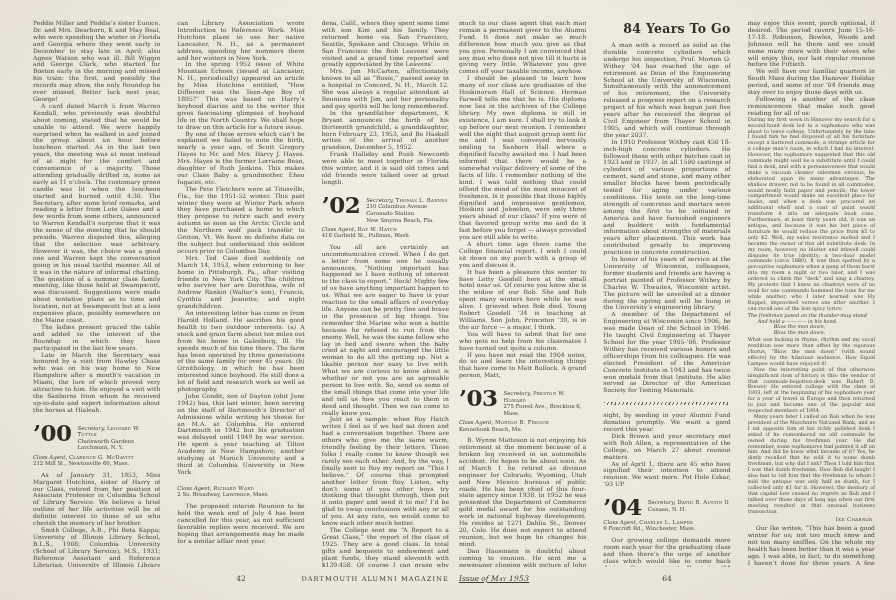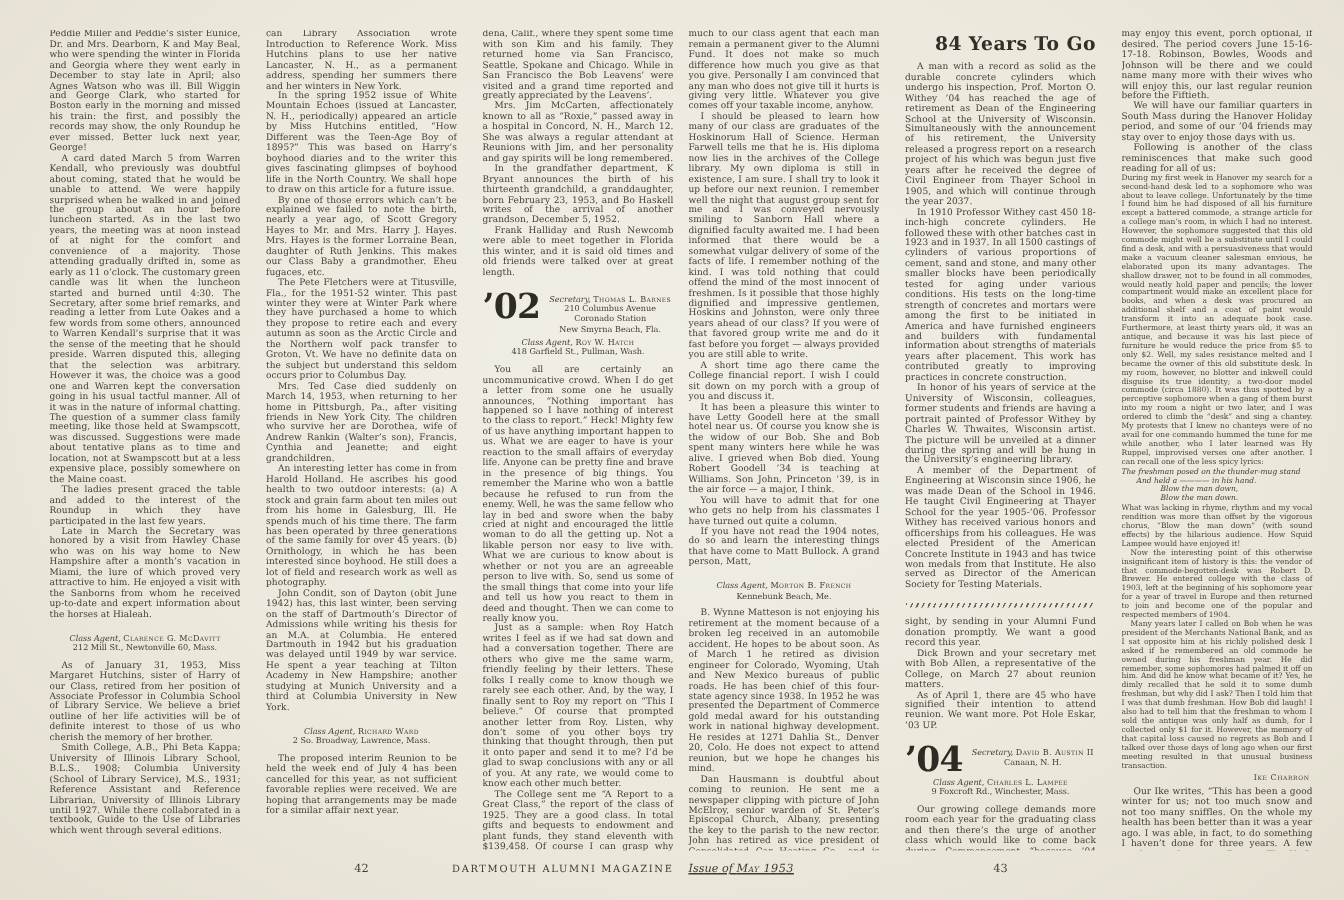--- a/index.html
+++ b/index.html
@@ -23,21 +23,21 @@
   .para.flush{text-indent:0;}
   .fine{
     margin:0;font-size:5px;line-height:5.9px;text-align:justify;text-indent:6px;
     color:#4c483f;
   }
   .fine.flush{text-indent:0;}
   .headline{
     font-size:12.5px;font-weight:bold;text-align:right;
     margin:1px 0 6px;color:#322f28;letter-spacing:0.3px;
   }
-  .section{margin:9px 0 5px;text-align:center;}
+  .section{margin:9px 0 5px;}
   .sec-row{display:flex;align-items:flex-start;}
   .year{
     font-size:23px;font-weight:bold;line-height:19px;
     margin-right:6px;color:#2e2b25;letter-spacing:-0.5px;
     font-family:"DejaVu Serif", serif;
   }
   .sec-info{font-size:5.4px;line-height:6.6px;padding-top:2px;}
   .sec-info em, .agent em{font-style:italic;}
   .sc{font-variant:small-caps;letter-spacing:0.25px;}
   .agent{font-size:5.4px;line-height:6.6px;margin-top:2.5px;}
@@ -64,20 +64,28 @@
 </head>
 <body>
 
 <div class="page page-left">
     <div class="col">
       <p class="para flush">Peddie Miller and Peddie’s sister Eunice, Dr. and Mrs. Dearborn, K and May Beal, who were spending the winter in Florida and Georgia where they went early in December to stay late in April; also Agnes Watson who was ill. Bill Wiggin and George Clark, who started for Boston early in the morning and missed his train: the first, and possibly the records may show, the only Roundup he ever missed. Better luck next year, George!</p>
       <p class="para">A card dated March 5 from Warren Kendall, who previously was doubtful about coming, stated that he would be unable to attend. We were happily surprised when he walked in and joined the group about an hour before luncheon started. As in the last two years, the meeting was at noon instead of at night for the comfort and convenience of a majority. Those attending gradually drifted in, some as early as 11 o’clock. The customary green candle was lit when the luncheon started and burned until 4:30. The Secretary, after some brief remarks, and reading a letter from Lute Oakes and a few words from some others, announced to Warren Kendall’s surprise that it was the sense of the meeting that he should preside. Warren disputed this, alleging that the selection was arbitrary. However it was, the choice was a good one and Warren kept the conversation going in his usual tactful manner. All of it was in the nature of informal chatting. The question of a summer class family meeting, like those held at Swampscott, was discussed. Suggestions were made about tentative plans as to time and location, not at Swampscott but at a less expensive place, possibly somewhere on the Maine coast.</p>
       <p class="para">The ladies present graced the table and added to the interest of the Roundup in which they have participated in the last few years.</p>
       <p class="para">Late in March the Secretary was honored by a visit from Hawley Chase who was on his way home to New Hampshire after a month’s vacation in Miami, the lure of which proved very attractive to him. He enjoyed a visit with the Sanborns from whom he received up-to-date and expert information about the horses at Hialeah.</p>
       <div class="section">
+        <div class="sec-row">
+          <span class="year">’00</span>
+          <div class="sec-info">
+            <div><em>Secretary, </em><span class="sc">Leonard W. Tuttle</span></div>
+            <div>Chatsworth Gardens</div>
+            <div>Larchmont, N. Y.</div>
+          </div>
+        </div>
         <div class="agent">
           <div><em>Class Agent, </em><span class="sc">Clarence G. McDavitt</span></div>
           <div>212 Mill St., Newtonville 60, Mass.</div>
         </div>
       </div>
       <p class="para">As of January 31, 1953, Miss Margaret Hutchins, sister of Harry of our Class, retired from her position of Associate Professor in Columbia School of Library Service. We believe a brief outline of her life activities will be of definite interest to those of us who cherish the memory of her brother.</p>
       <p class="para">Smith College, A.B., Phi Beta Kappa; University of Illinois Library School, B.L.S., 1908; Columbia University (School of Library Service), M.S., 1931; Reference Assistant and Reference Librarian, University of Illinois Library until 1927. While there collaborated in a textbook, Guide to the Use of Libraries which went through several editions.</p>
     </div>
     <div class="col">
       <p class="para flush">can Library Association wrote Introduction to Reference Work. Miss Hutchins plans to use her native Lancaster, N. H., as a permanent address, spending her summers there and her winters in New York.</p>
@@ -122,20 +130,27 @@
   </div>
 <div class="page page-right">
     <div class="col">
       <p class="para flush">much to our class agent that each man remain a permanent giver to the Alumni Fund. It does not make so much difference how much you give as that you give. Personally I am convinced that any man who does not give till it hurts is giving very little. Whatever you give comes off your taxable income, anyhow.</p>
       <p class="para">I should be pleased to learn how many of our class are graduates of the Hoskinorum Hall of Science. Herman Farwell tells me that he is. His diploma now lies in the archives of the College library. My own diploma is still in existence, I am sure. I shall try to look it up before our next reunion. I remember well the night that august group sent for me and I was conveyed nervously smiling to Sanborn Hall where a dignified faculty awaited me. I had been informed that there would be a somewhat vulgar delivery of some of the facts of life. I remember nothing of the kind. I was told nothing that could offend the mind of the most innocent of freshmen. Is it possible that those highly dignified and impressive gentlemen, Hoskins and Johnston, were only three years ahead of our class? If you were of that favored group write me and do it fast before you forget — always provided you are still able to write.</p>
       <p class="para">A short time ago there came the College financial report. I wish I could sit down on my porch with a group of you and discuss it.</p>
       <p class="para">It has been a pleasure this winter to have Letty Goodell here at the small hotel near us. Of course you know she is the widow of our Bob. She and Bob spent many winters here while he was alive. I grieved when Bob died. Young Robert Goodell ’34 is teaching at Williams. Son John, Princeton ’39, is in the air force — a major, I think.</p>
       <p class="para">You will have to admit that for one who gets no help from his classmates I have turned out quite a column.</p>
       <p class="para">If you have not read the 1904 notes, do so and learn the interesting things that have come to Matt Bullock. A grand person, Matt,</p>
       <div class="section">
+        <div class="sec-row">
+          <span class="year">’03</span>
+          <div class="sec-info">
+            <div><em>Secretary, </em><span class="sc">Preston W. Howard</span></div>
+            <div>275 Forest Ave., Brockton 6, Mass.</div>
+          </div>
+        </div>
         <div class="agent">
           <div><em>Class Agent, </em><span class="sc">Morton B. French</span></div>
           <div>Kennebunk Beach, Me.</div>
         </div>
       </div>
       <p class="para">B. Wynne Matteson is not enjoying his retirement at the moment because of a broken leg received in an automobile accident. He hopes to be about soon. As of March 1 he retired as division engineer for Colorado, Wyoming, Utah and New Mexico bureaus of public roads. He has been chief of this four-state agency since 1938. In 1952 he was presented the Department of Commerce gold medal award for his outstanding work in national highway development. He resides at 1271 Dahlia St., Denver 20, Colo. He does not expect to attend reunion, but we hope he changes his mind.</p>
       <p class="para">Dan Hausmann is doubtful about coming to reunion. He sent me a newspaper clipping with picture of John McElroy, senior warden of St. Peter’s Episcopal Church, Albany, presenting the key to the parish to the new rector. John has retired as vice president of Consolidated Car Heating Co., and is now chairman of the board with no active duties, so he says. He spent two months in Florida this winter.</p>
     </div>
     <div class="col">
       <div class="headline">84 Years To Go</div>
@@ -180,14 +195,14 @@
       <p class="para">Our Ike writes, “This has been a good winter for us; not too much snow and not too many sniffles. On the whole my health has been better than it was a year ago. I was able, in fact, to do something I haven’t done for three years. A few weeks ago I went to Boston. The U. S. District Court appointed me a Commissioner to take depositions for use in a civil tribunal in Italy, and I heard hearings in one of the Court of Appeals rooms where I once spent so many hours in a different official capacity. It was an interesting experience. I had an opportunity to renew old acquaintances in the Federal Building. Painting still fascinates me, and I</p>
     </div>
   </div>
 
 <div class="footer footer-left">
   <span class="pagenum">42</span>
   <span class="magtitle">DARTMOUTH ALUMNI MAGAZINE</span>
 </div>
 <div class="footer footer-right">
   <span class="issue"><span>Issue of </span><span class="sc">May 1953</span></span>
-  <span class="pagenum">43</span>
+  <span class="pagenum">64</span>
 </div>
 
 </body></html>

